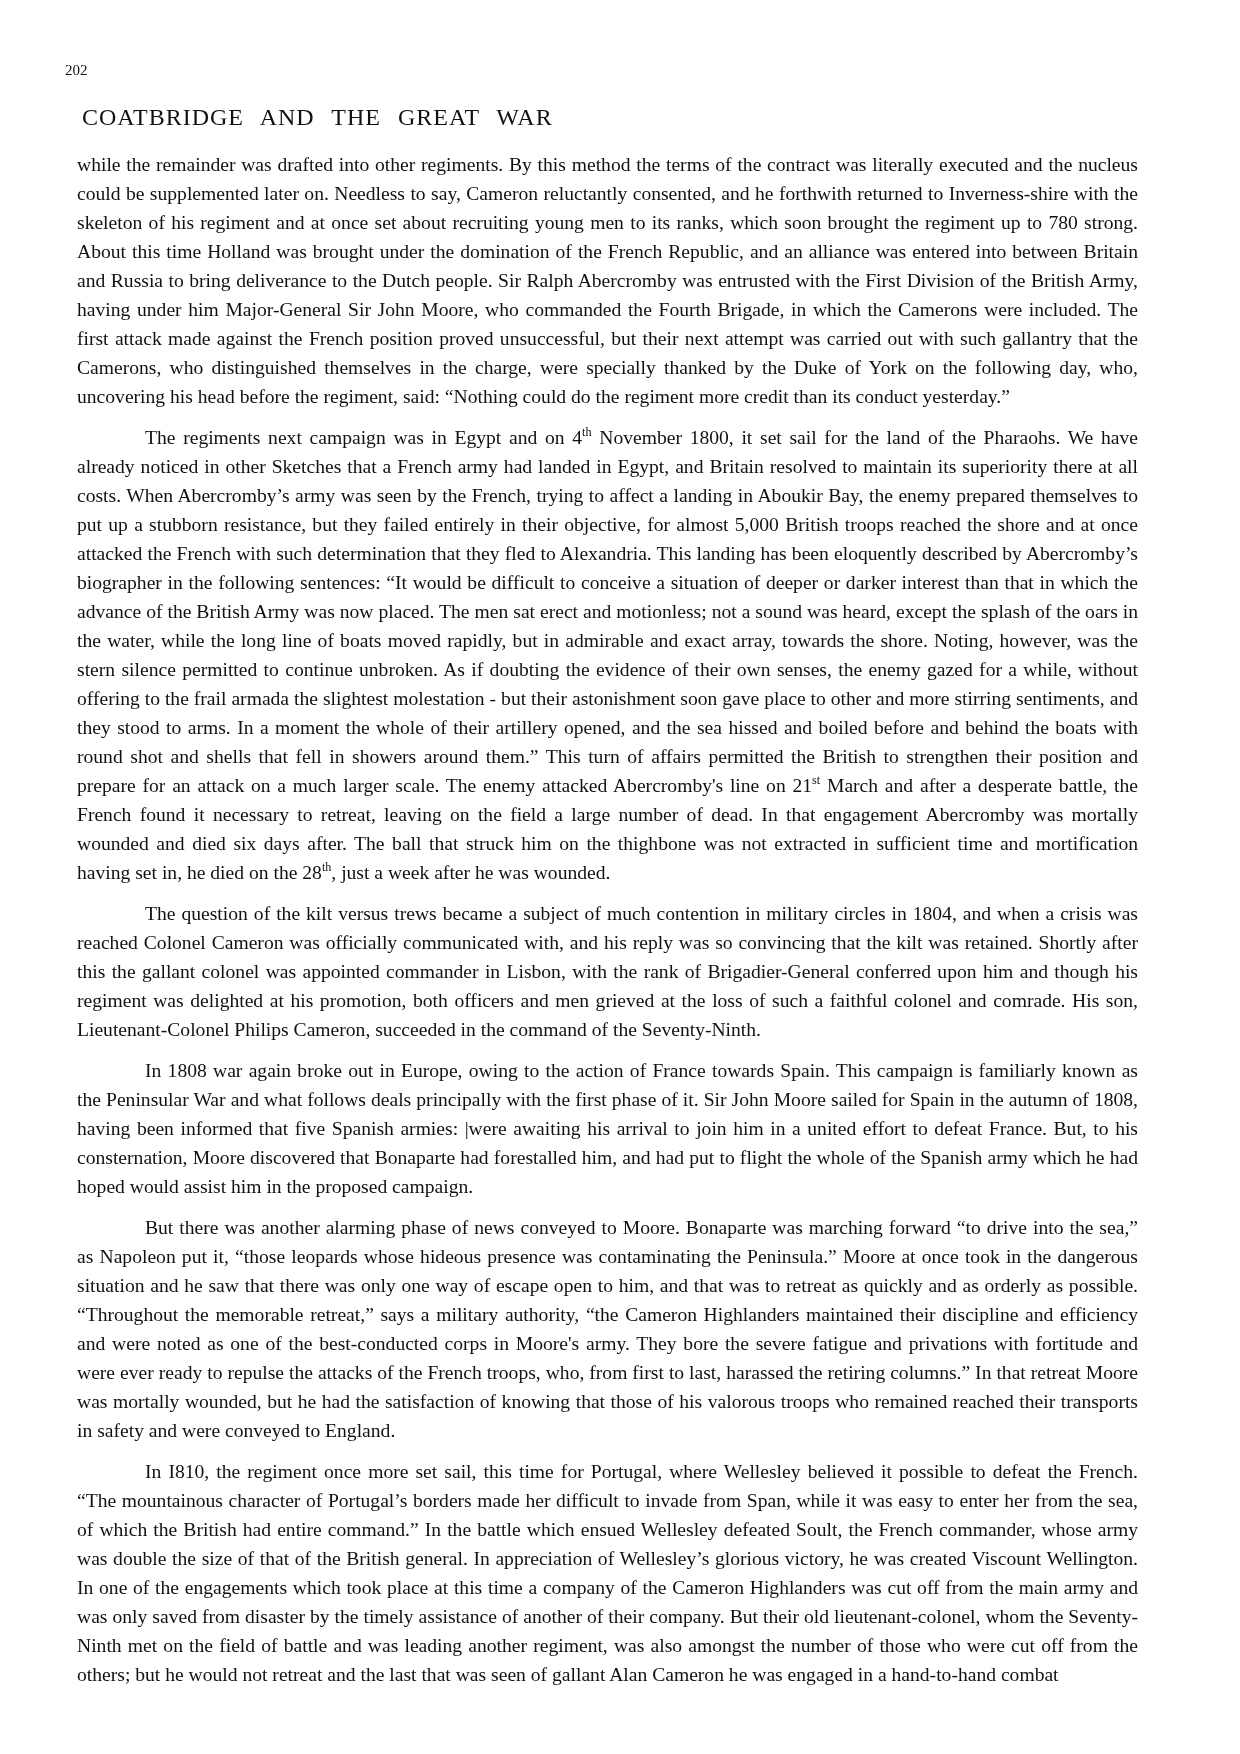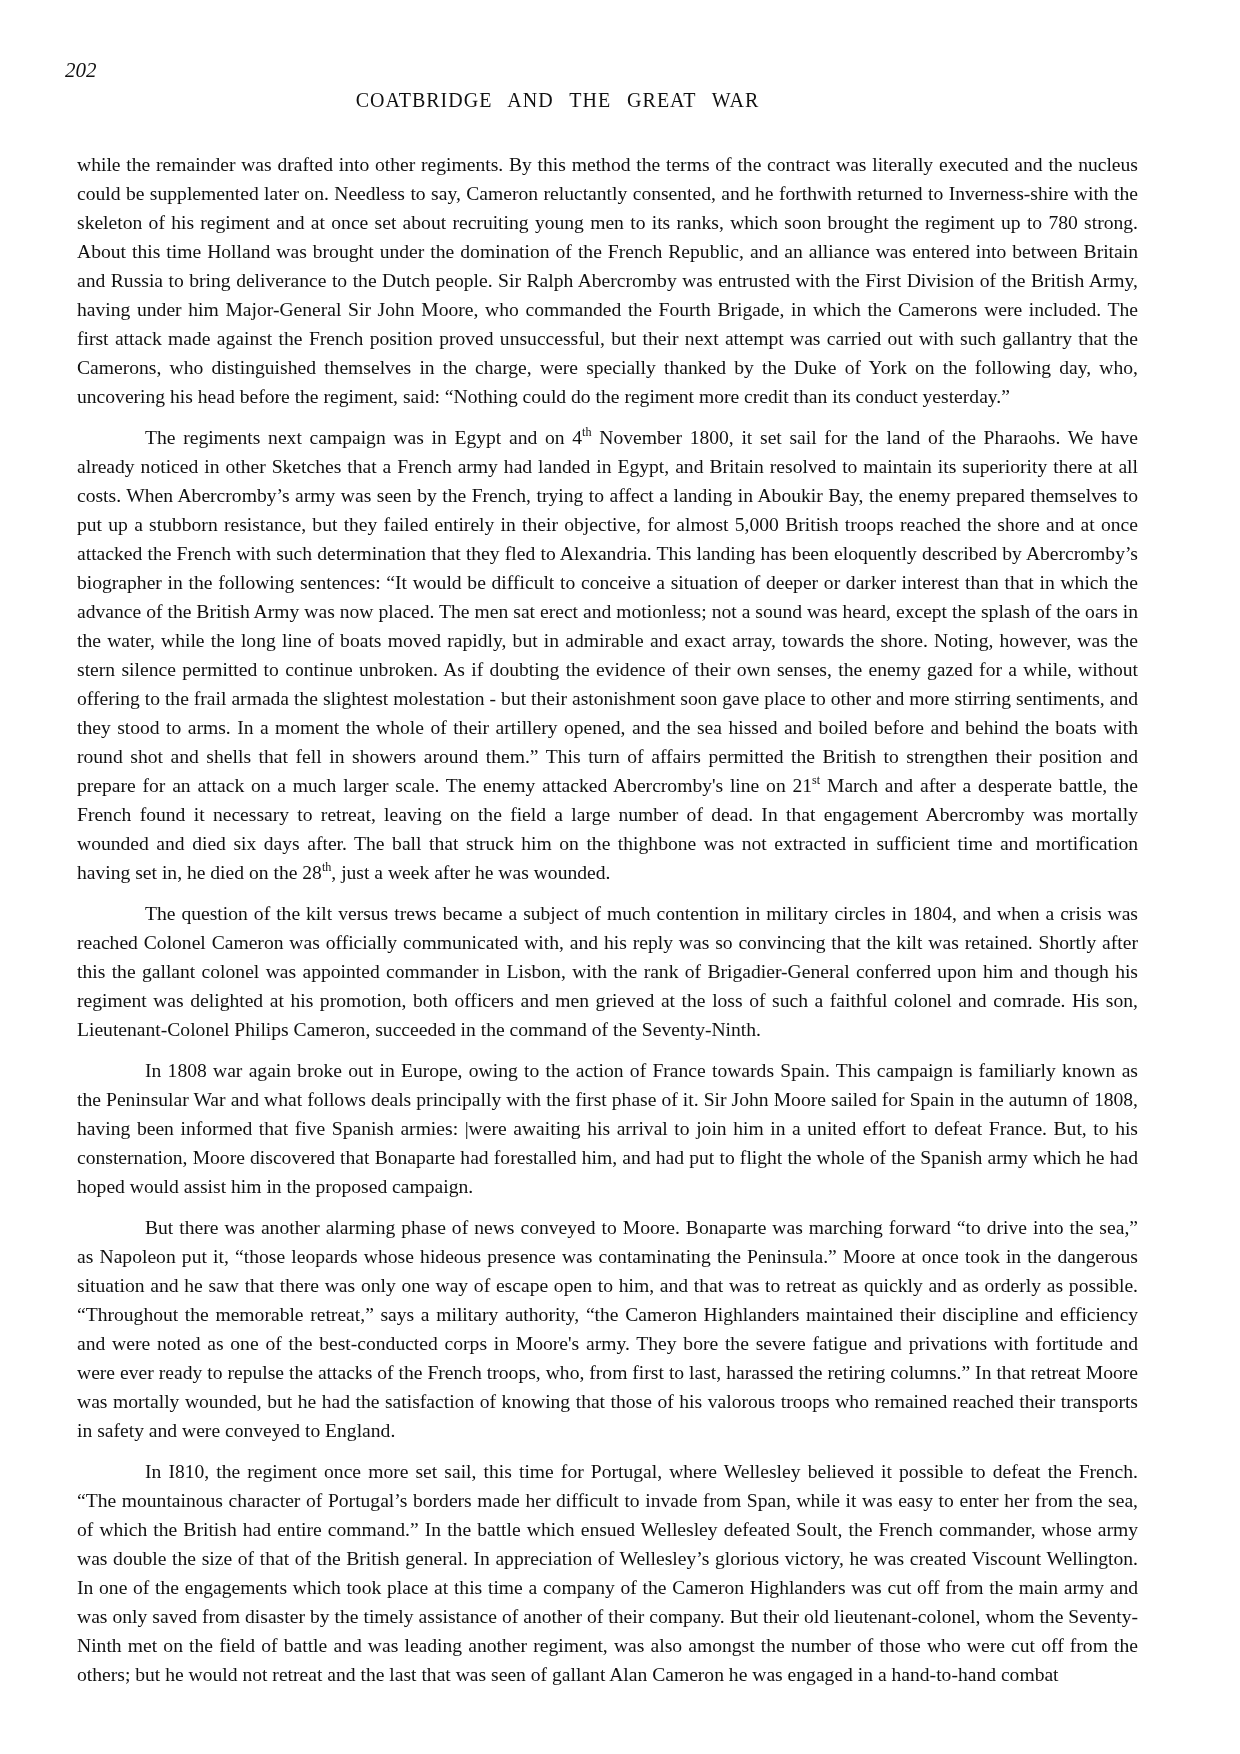--- a/index.html
+++ b/index.html
@@ -9,32 +9,31 @@
     height: 1754px;
     background: #ffffff;
     color: #111111;
     font-family: "Liberation Serif", "DejaVu Serif", serif;
     overflow: hidden;
   }
   .page-number {
     position: absolute;
     top: 58px;
     left: 65px;
-    font-size: 21px;
+    font-size: 15px;
     line-height: 24px;
-    font-style: italic;
   }
   .doc-title {
     position: absolute;
     top: 86px;
     left: 65px;
     width: 985px;
-    margin: 0;
-    text-align: center;
-    font-size: 20px;
+    margin: 17px;
+    text-align: left;
+    font-size: 24px;
     font-weight: normal;
     letter-spacing: 1px;
     word-spacing: 10px;
     line-height: 28px;
   }
   .page-body {
     position: absolute;
     top: 138px;
     left: 65px;
     width: 1085px;

